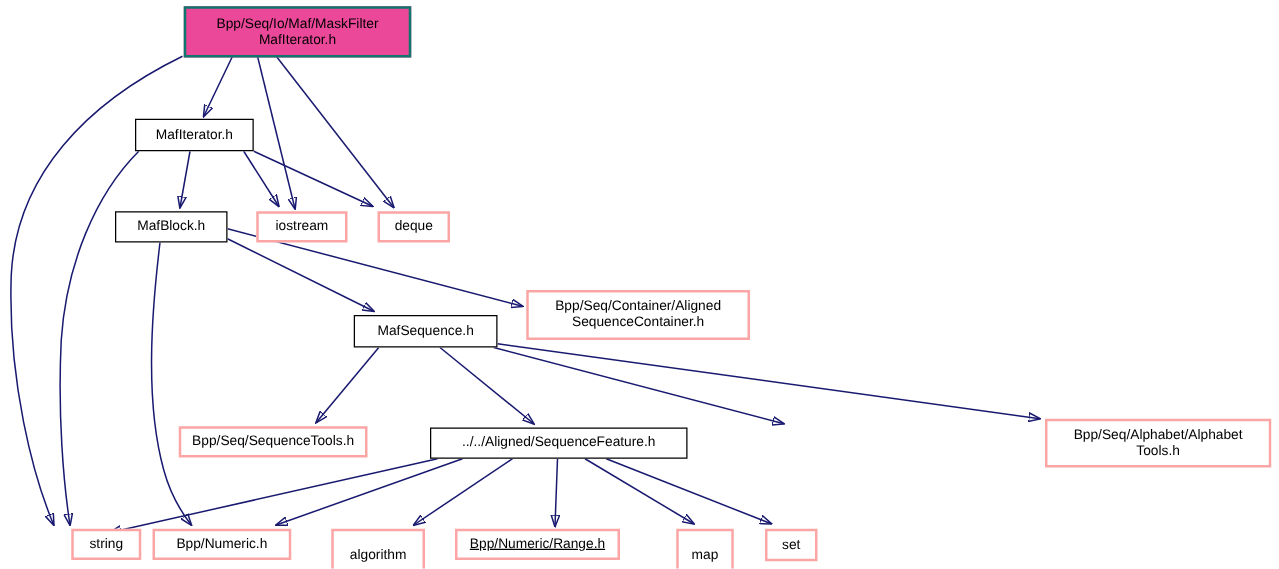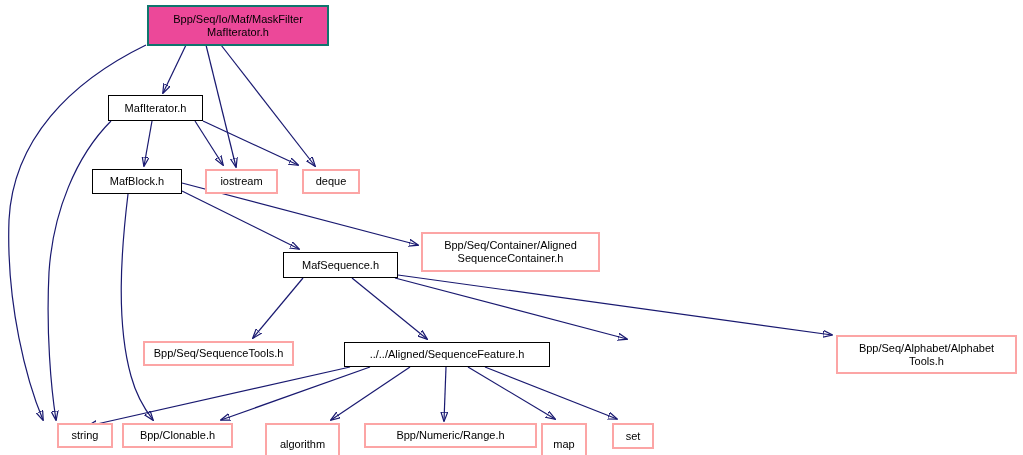--- a/index.html
+++ b/index.html
@@ -102,28 +102,28 @@
   <div class="node" style="left:836px;top:335px;width:181px;height:39px;">
     <div>Bpp/Seq/Alphabet/Alphabet</div>
     <div>Tools.h</div>
   </div>
 
   <div class="node" style="left:28px;top:423px;width:56px;height:25px;margin-left:29px;">
     <div>string</div>
   </div>
 
   <div class="node" style="left:122px;top:423px;width:111px;height:25px;">
-    <div>Bpp/Clonable.h</div>
+    <div>Bpp/Numeric.h</div>
   </div>
 
   <div class="node" style="left:265px;top:423px;width:75px;height:43px;">
     <div>algorithm</div>
   </div>
 
-  <div class="node" style="left:364px;top:423px;width:173px;height:25px;">
+  <div class="node" style="left:364px;top:423px;width:132px;height:25px;text-decoration:underline;">
     <div>Bpp/Numeric/Range.h</div>
   </div>
 
   <div class="node" style="left:541px;top:423px;width:46px;height:42px;">
     <div>map</div>
   </div>
 
   <div class="node" style="left:612px;top:423px;width:42px;height:26px;">
     <div>set</div>
   </div>

